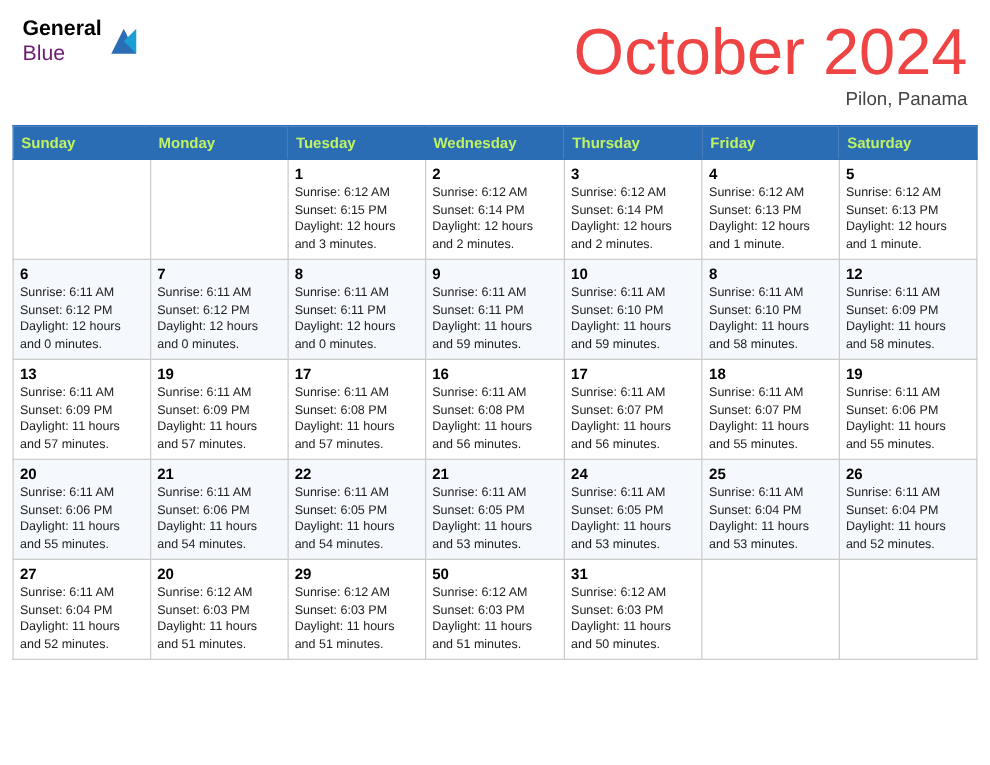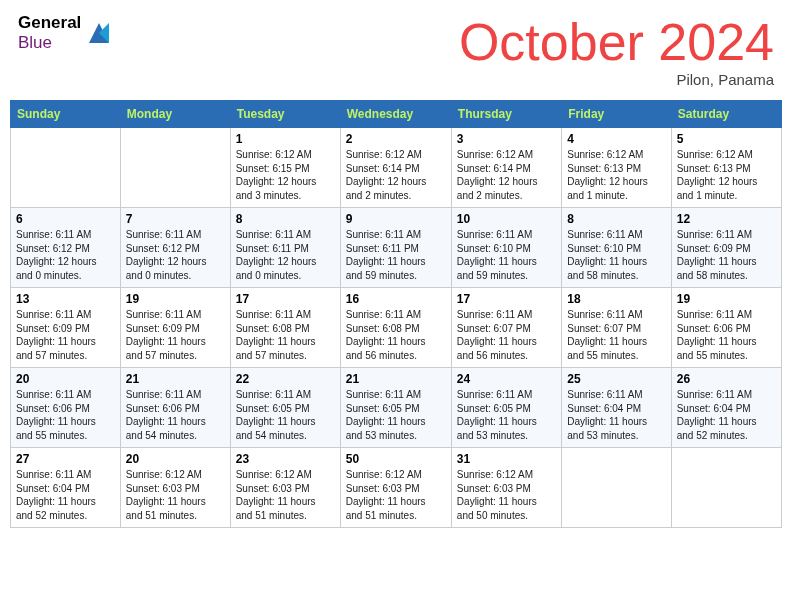--- a/index.html
+++ b/index.html
@@ -329,21 +329,21 @@
 and 52 minutes.</div>
         </td>
         <td>
           <span class="day-number">20</span>
           <div class="day-info" style="white-space: pre-line;">Sunrise: 6:12 AM
 Sunset: 6:03 PM
 Daylight: 11 hours
 and 51 minutes.</div>
         </td>
         <td>
-          <span class="day-number">23</span>
+          <span class="day-number">29</span>
           <div class="day-info" style="white-space: pre-line;">Sunrise: 6:12 AM
 Sunset: 6:03 PM
 Daylight: 11 hours
 and 51 minutes.</div>
         </td>
         <td>
           <span class="day-number">50</span>
           <div class="day-info" style="white-space: pre-line;">Sunrise: 6:12 AM
 Sunset: 6:03 PM
 Daylight: 11 hours

